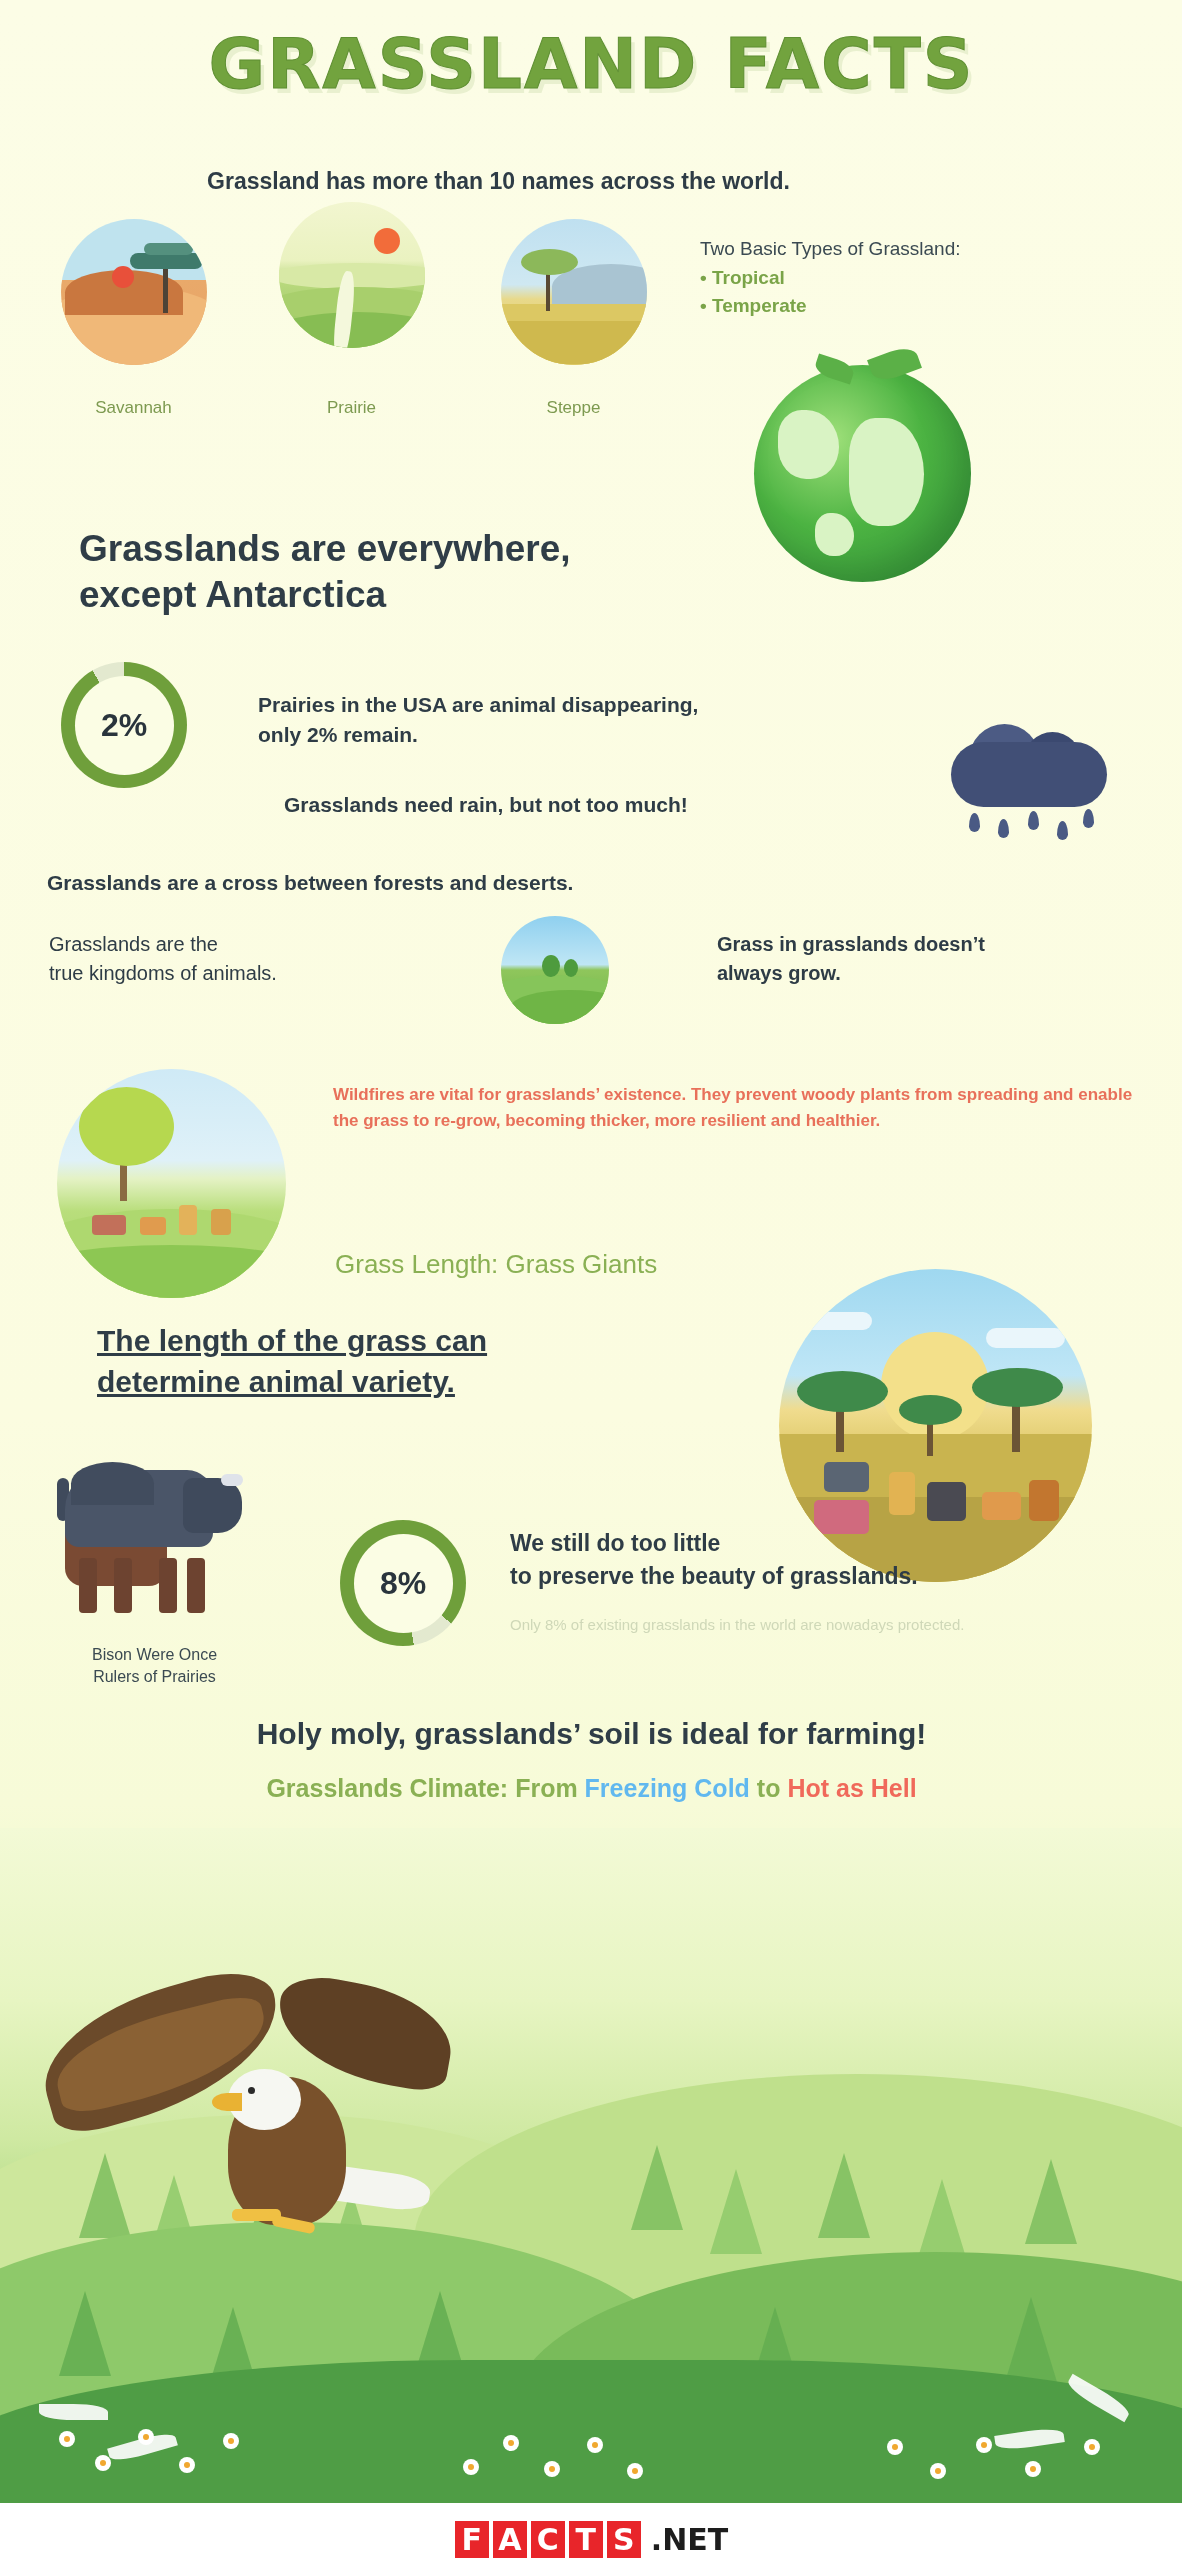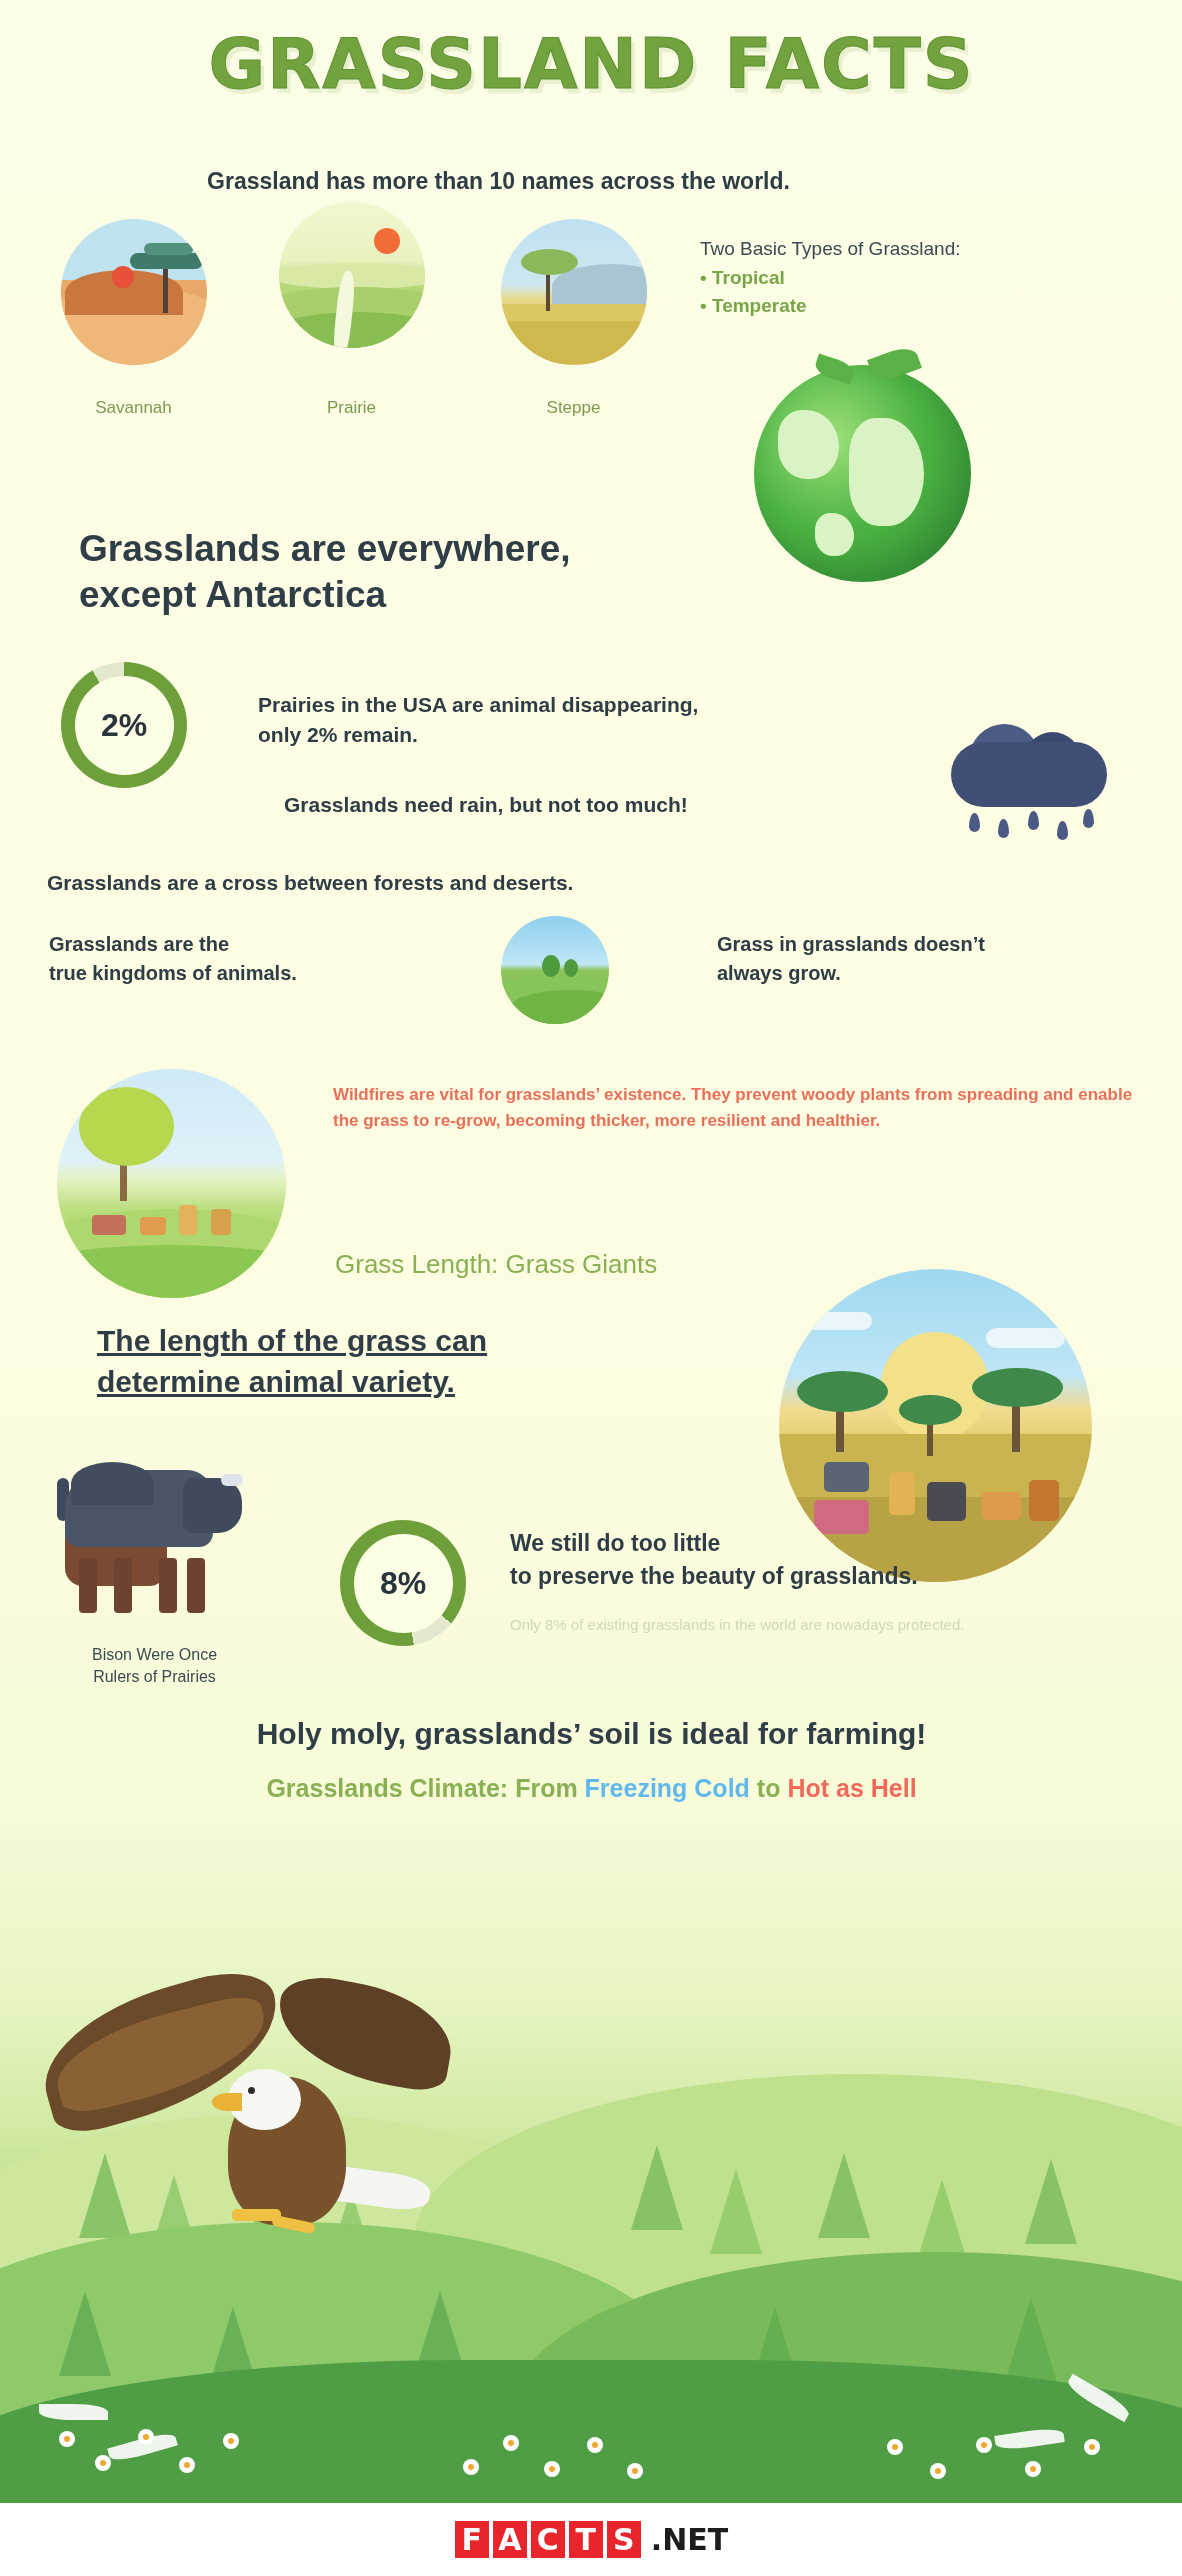--- a/index.html
+++ b/index.html
@@ -159,21 +159,21 @@
   .txt-rain {
     position: absolute; top: 793px; left: 284px;
     font-size: 21px; font-weight: bold; color: #2e3c46;
   }
   .txt-cross {
     position: absolute; top: 871px; left: 47px;
     font-size: 21px; font-weight: bold; color: #2e3c46;
   }
   .txt-kingdom {
     position: absolute; top: 930px; left: 49px;
-    font-size: 20px; font-weight: bold; color: #2e3c46; line-height: 1.45;
+    font-size: 20px; font-weight: normal; color: #2e3c46; line-height: 1.45;
   }
   .txt-grow {
     position: absolute; top: 930px; left: 717px;
     font-size: 20px; font-weight: bold; color: #2e3c46; line-height: 1.45;
   }
 
   
   .cloud { position: absolute; top: 724px; left: 951px; width: 158px; height: 118px; }
   .cl-main { position:absolute; left:0; top:18px; width:156px; height:65px; background:#414f76; border-radius:34px; }
   .cl-b1 { position:absolute; left:18px; top:0; width:71px; height:71px; background:#4c5b84; border-radius:50%; }

